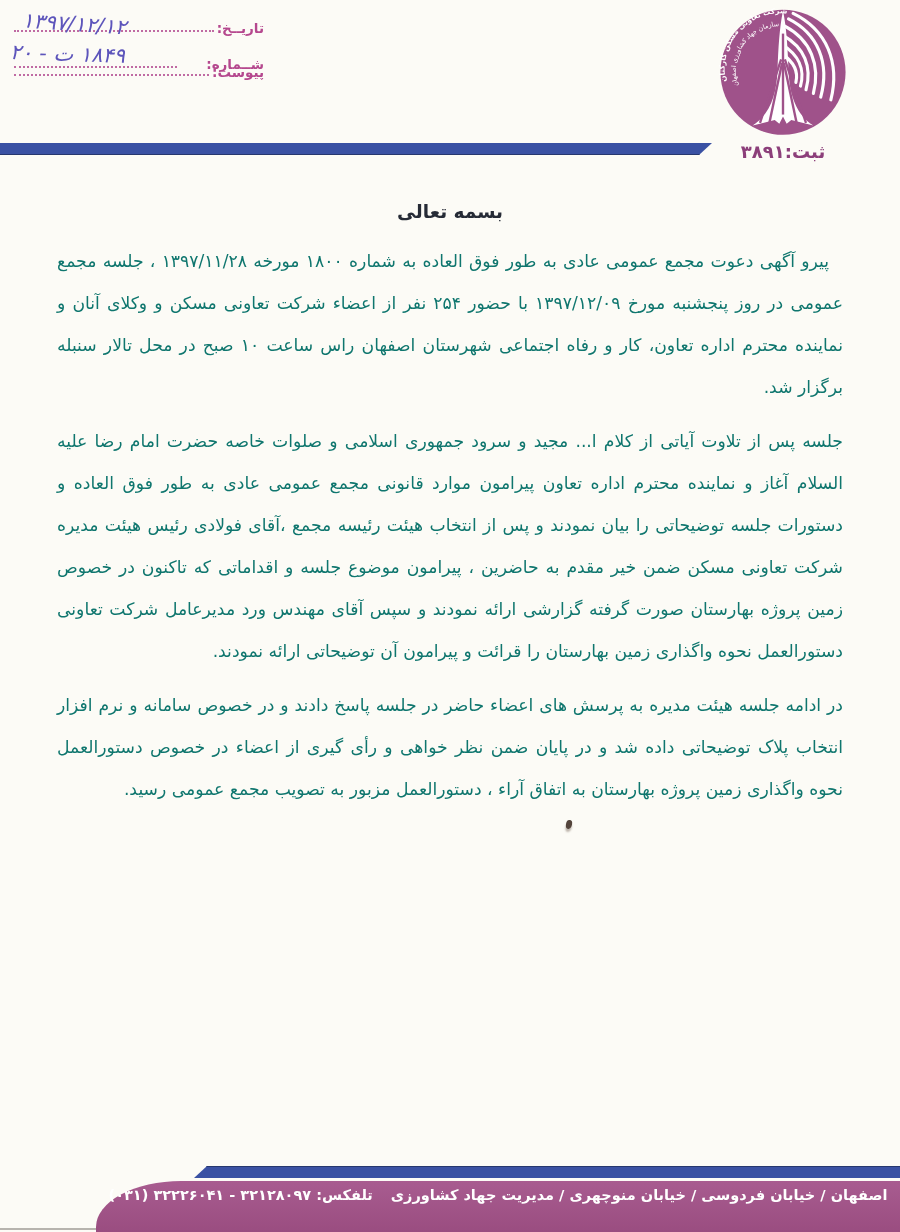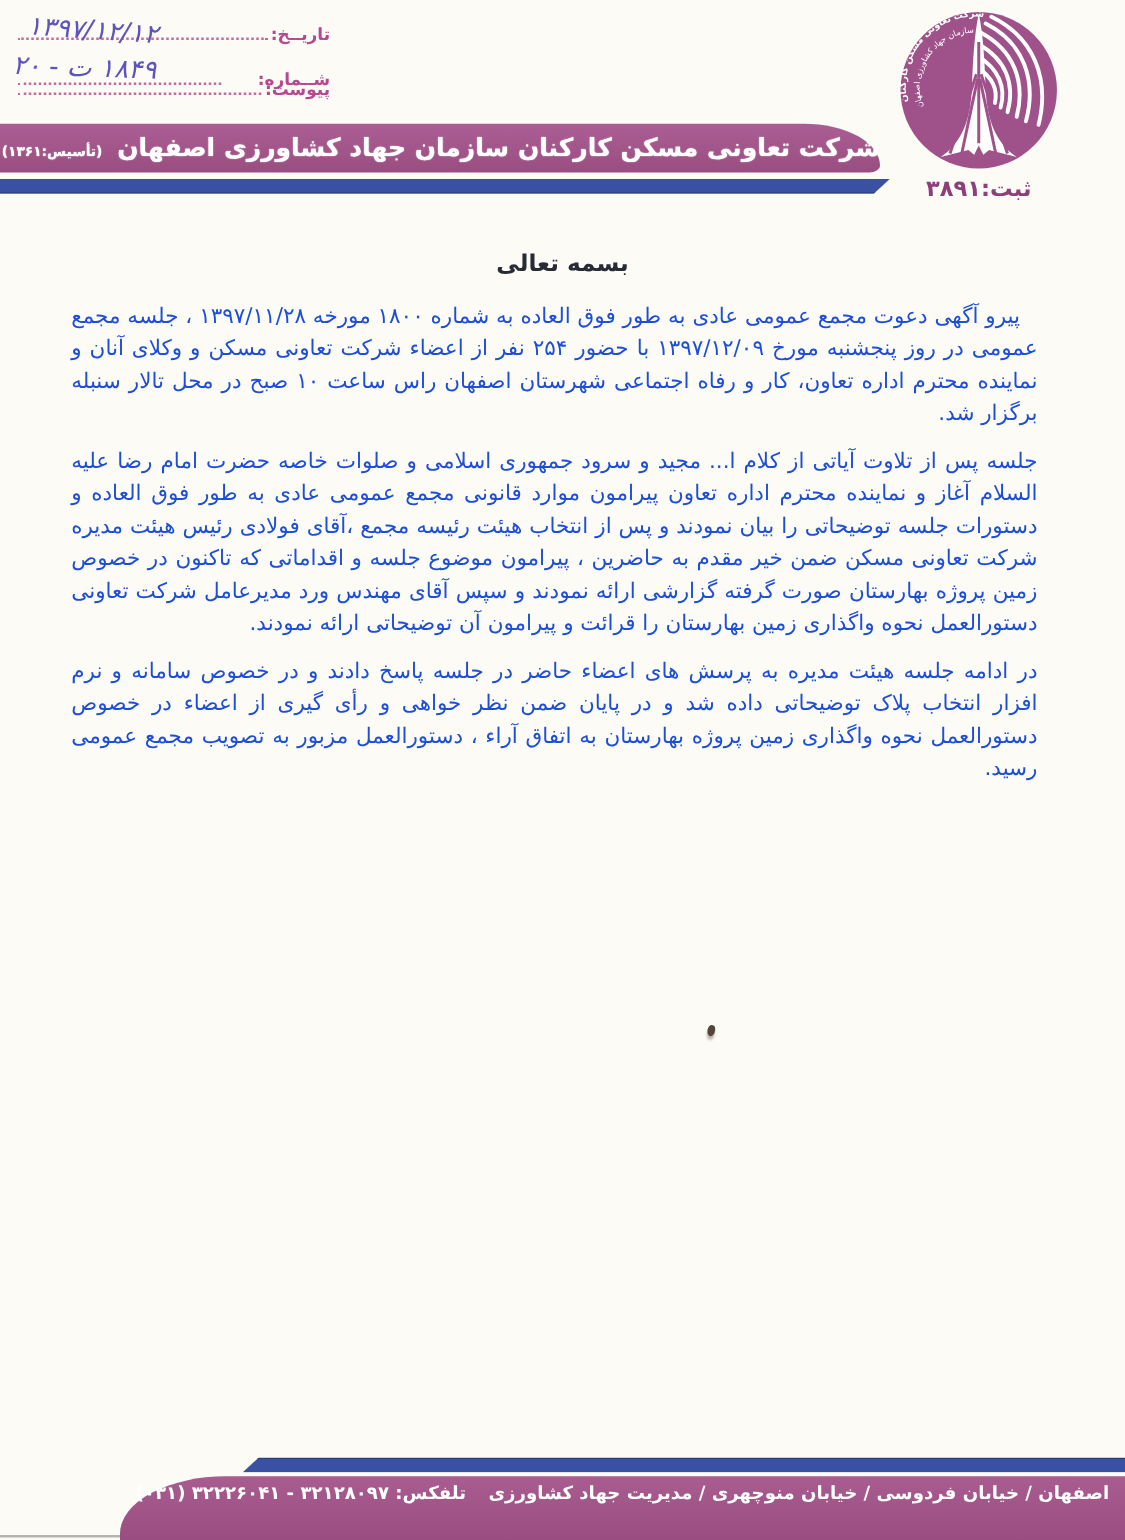--- a/index.html
+++ b/index.html
@@ -41,23 +41,23 @@
   .logo-reg{
     position:absolute;left:708px;top:141px;width:150px;text-align:center;direction:rtl;
     color:#8c3f7a;font-size:18px;font-weight:bold;
   }
   
   .besmellah{
     position:absolute;top:201px;left:0;width:100%;text-align:center;
     font-size:18.5px;font-weight:bold;color:#262b36;
   }
   .body-text{
-    position:absolute;top:240px;right:70px;left:57px;
-    direction:rtl;text-align:justify;color:#1d4ed8;
-    font-size:17.2px;line-height:26px;
+    position:absolute;top:240px;right:57px;left:57px;
+    direction:rtl;text-align:justify;color:#0f766e;
+    font-size:17.2px;line-height:42px;
   }
   .body-text p{margin:0 0 12px 0;}
   .body-text p.indent{text-indent:14px;}
   .speck{
     position:absolute;left:566px;top:820px;width:6px;height:9px;
     background:#54453c;border-radius:55% 45% 60% 50%;transform:rotate(8deg);
     box-shadow:0 3px 2px rgba(95,75,60,.4);
   }
   .scan-edge{position:absolute;left:0;top:1228px;width:97px;height:2px;background:#b7b4ae;}
   
@@ -91,26 +91,20 @@
       <span class="meta-dots"></span>
     </div>
     <div class="meta-row r3">
       <span class="meta-label">پیوست:</span>
       <span class="meta-dots"></span>
     </div>
     <span class="hw hw-date" dir="rtl">۱۳۹۷/۱۲/۱۲</span>
     <span class="hw hw-number" dir="rtl">۱۸۴۹ ت - ۲۰</span>
   </div>
 
-  <div class="band">
-    <div class="band-text">
-      <span>شرکت تعاونی مسکن کارکنان سازمان جهاد کشاورزی  اصفهان</span>
-      <span class="band-est">(تأسیس:۱۳۶۱)</span>
-    </div>
-  </div>
   <div class="stripe-top"></div>
 
   <svg class="logo" viewBox="0 0 150 150" aria-hidden="true">
     <circle cx="75" cy="72" r="68" fill="#9f528a"></circle>
     <path id="logoArcOuter" d="M14,86 A61,61 0 0 1 97,13" fill="none"></path>
     <path id="logoArcInner" d="M28,90 A48,48 0 0 1 95,28" fill="none"></path>
     <g fill="none" stroke="#ffffff" stroke-width="3.4" stroke-linecap="round">
       <path d="M86,8  C123,26 137,62 127,102"></path>
       <path d="M81,14 C113,30 126,62 116,99"></path>
       <path d="M77,22 C105,37 116,64 108,95"></path>

